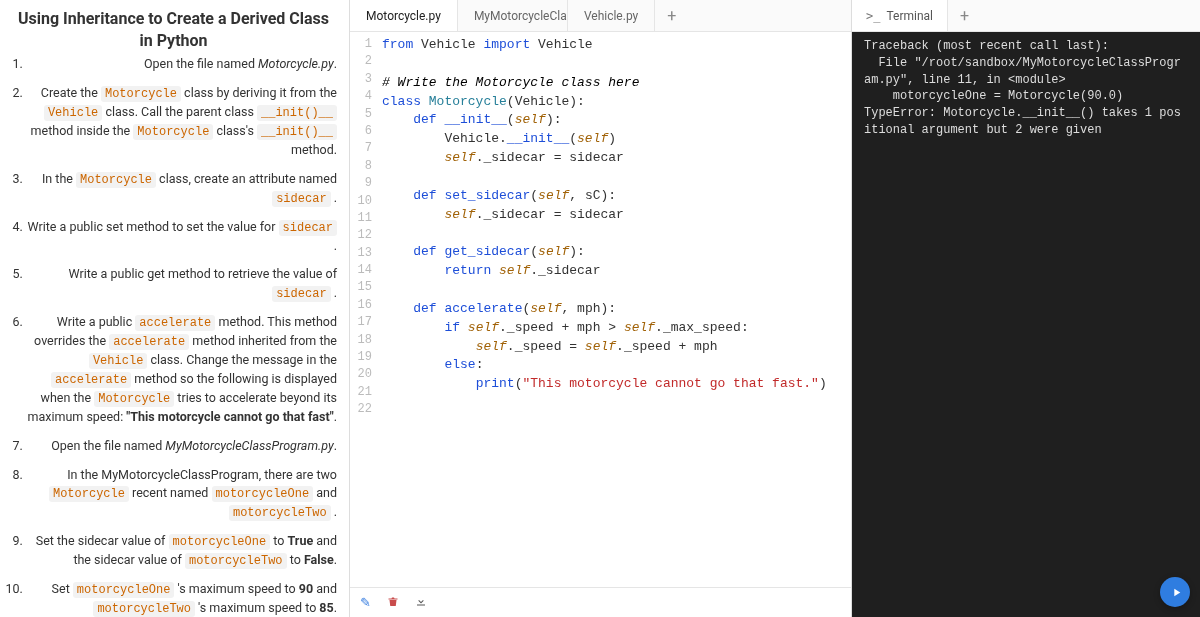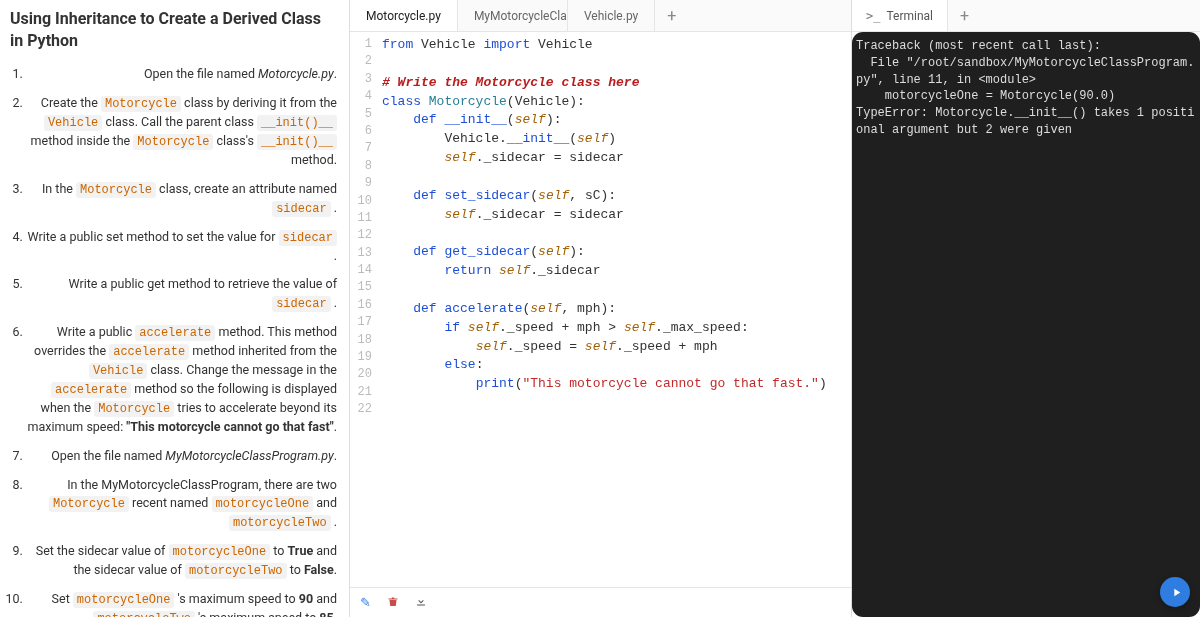--- a/index.html
+++ b/index.html
@@ -17,21 +17,22 @@
     width: 350px;
     height: 100%;
     border-right: 1px solid #ddd;
     overflow-y: auto;
     padding: 8px 12px 8px 10px;
   }
   .left-panel h2 {
     font-size: 16px;
     font-weight: 700;
     line-height: 1.35;
-    margin-bottom: 14px;
+    margin-bottom: 4px;
+    text-align: center;
   }
   ol.steps {
     list-style: decimal;
     padding-left: 16px;
   }
   ol.steps li {
     margin-bottom: 10px;
     line-height: 1.5;
     font-size: 12.5px;
     text-align: right;
@@ -102,21 +103,21 @@
     font-size: 12px;
   }
   .code-body {
     flex: 1;
     padding: 4px 4px 0 4px;
     white-space: pre;
     overflow-x: auto;
     color: #333;
   }
   .tok-kw { color: #1d4ed8; }
-  .tok-cm { color: #b91c1c; font-style: italic; font-weight: bold; }
+  .tok-cm { color: #000000; font-style: italic; }
   .tok-fn { color: #1d4ed8; }
   .tok-cls { color: #267f99; }
   .tok-str { color: #c22a2a; }
   .tok-self { color: #a16207; font-style: italic; }
   .bottom-toolbar {
     height: 30px;
     border-top: 1px solid #e5e5e5;
     display: flex;
     align-items: center;
     padding: 0 10px;
@@ -154,25 +155,24 @@
     background: #fff;
     gap: 6px;
   }
   .term-output {
     flex: 1;
     background: #1f1f1f;
     color: #ddd;
     font-family: Consolas, "Courier New", monospace;
     font-size: 12px;
     line-height: 1.4;
-    padding: 6px 4px;
+    padding: 6px 12px;
     white-space: pre-wrap;
     word-break: break-all;
     overflow-y: auto;
-    border-radius: 11px;
   }
   .run-btn {
     position: absolute;
     right: 10px;
     bottom: 10px;
     width: 30px;
     height: 30px;
     border-radius: 50%;
     background: #2f7de0;
     display: flex;

